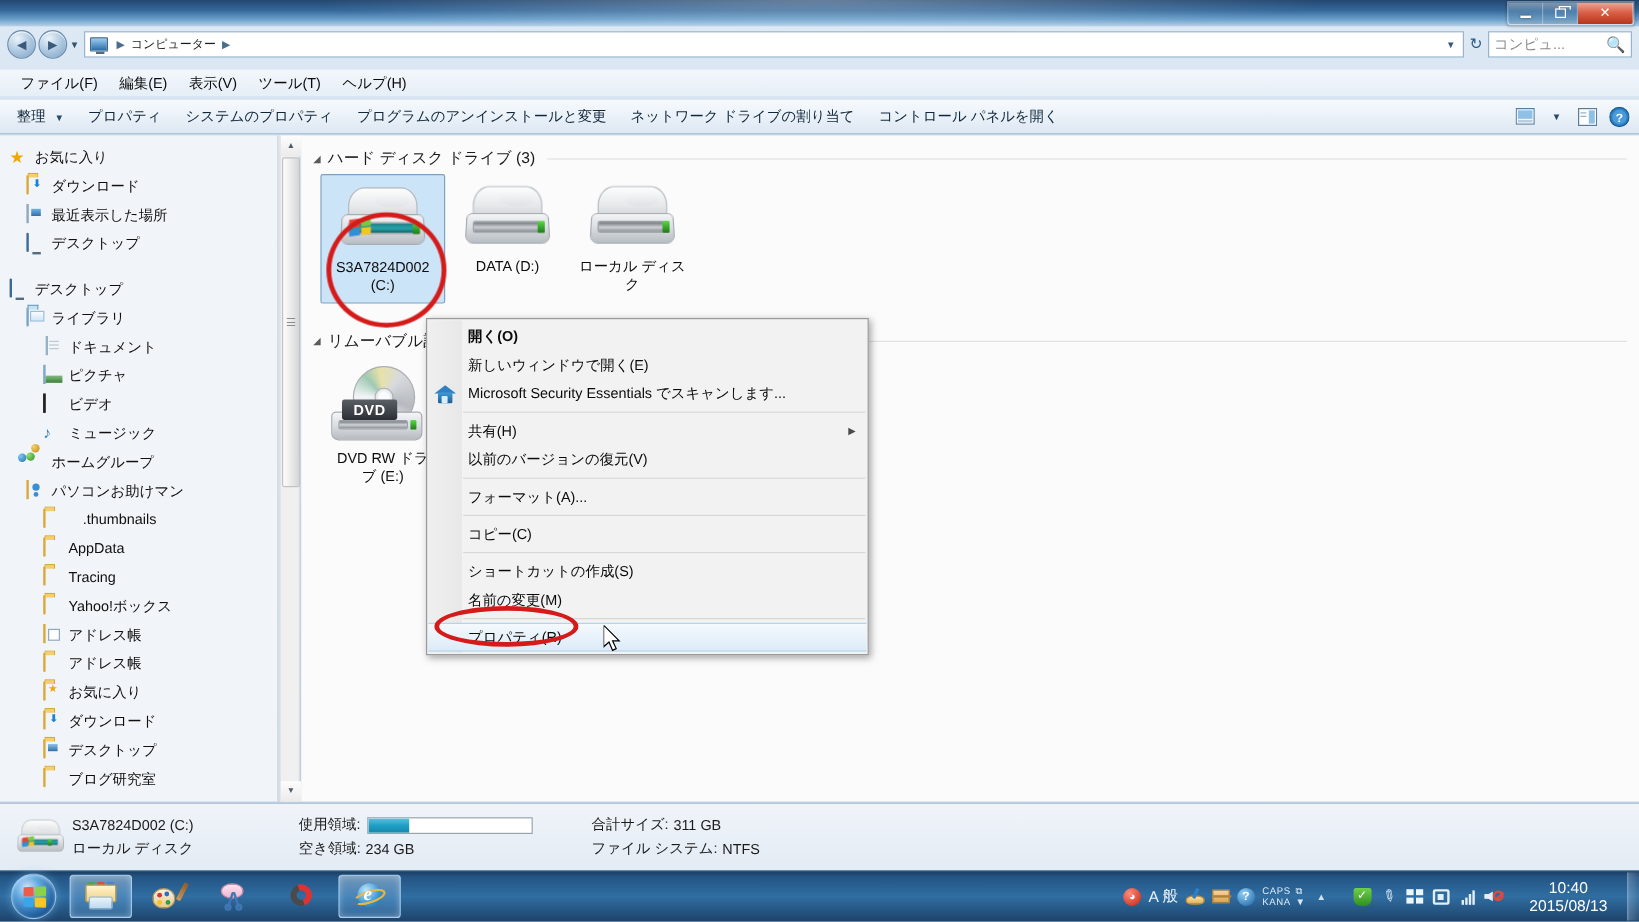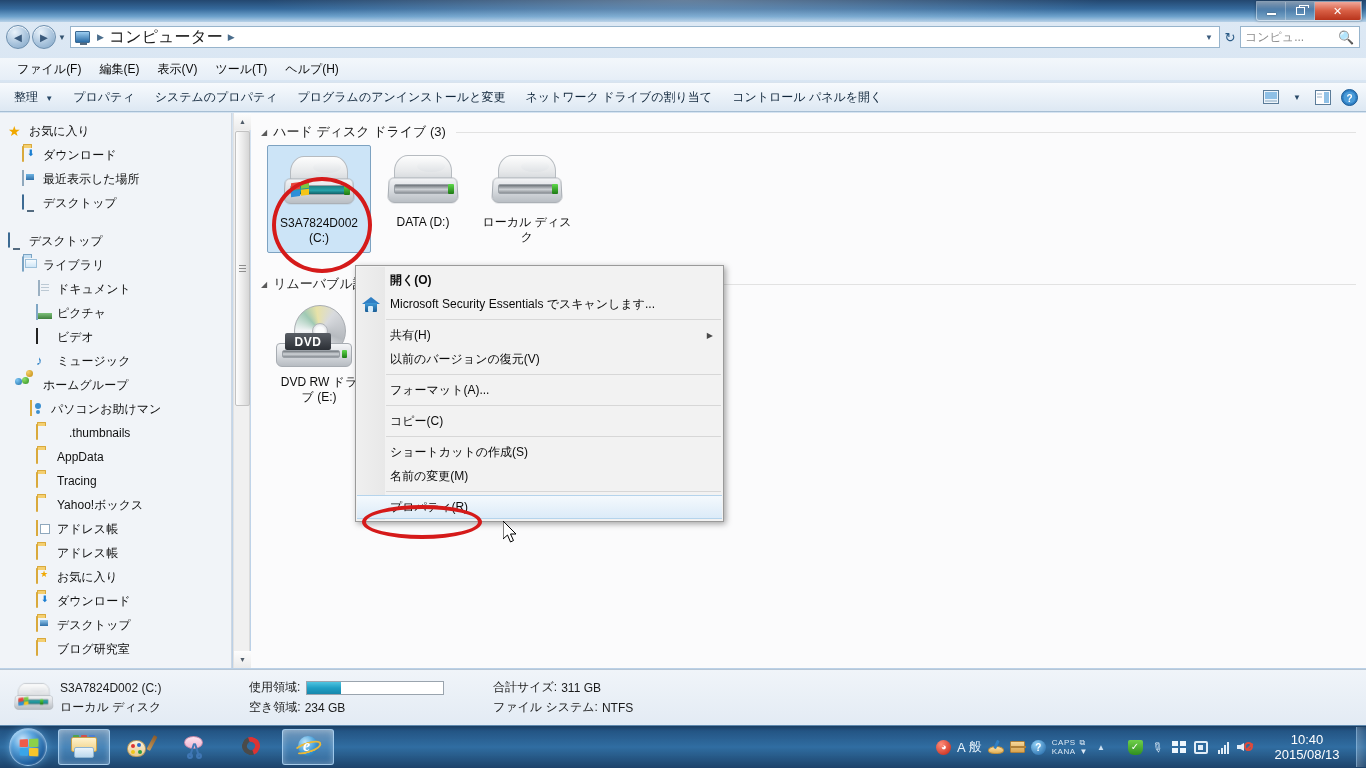--- a/index.html
+++ b/index.html
@@ -68,21 +68,21 @@
   }
   #navback { margin-left: 6px; }
   #navfwd  { margin-left: 2px; }
   #navhist { width: 12px; text-align:center; color:#33536f; font-size:8px; }
   #addressbar {
     flex: 1; height: 22px; margin-left: 2px;
     background: #fff; border: 1px solid #97b4cc;
     display: flex; align-items: center; padding: 0 2px;
   }
   #abicon { width: 16px; height: 16px; margin: 0 3px 0 2px; position: relative; }
-  .crumb { font-size: 16px; color: #1a1a1a; padding: 0 2px; cursor:default; }
+  .crumb { font-size: 10px; color: #1a1a1a; padding: 0 2px; cursor:default; }
   .crumbsep { color:#4a6d8c; font-size:9px; padding:0 3px; }
   #abspacer { flex:1; }
   #abdrop { width:16px; text-align:center; color:#3a5a7c; font-size:8px; cursor:default; }
   #abrefresh { width:20px; text-align:center; color:#2c5c86; font-size:13px; cursor:default; }
   #searchbox {
     width: 120px; height: 22px; margin-right: 6px;
     background: #fff; border: 1px solid #97b4cc;
     display:flex; align-items:center; padding: 0 4px;
   }
   #searchbox .ph { flex:1; color:#8c8c8c; font-size: 12px; overflow:hidden; white-space:nowrap; }
@@ -594,21 +594,21 @@
           <span class="lbl">ビデオ</span>
         </div>
         <div class="navrow" style="padding-left: 36px;">
           <span class="ic"><span class="i-music">♪</span></span>
           <span class="lbl">ミュージック</span>
         </div>
         <div class="navrow" style="padding-left: 22px;">
           <span class="ic"><span class="i-hg"><i></i><i></i><i></i></span></span>
           <span class="lbl">ホームグループ</span>
         </div>
-        <div class="navrow" style="padding-left: 30px;">
+        <div class="navrow" style="padding-left: 22px;">
           <span class="ic"><span class="i-user"></span></span>
           <span class="lbl">パソコンお助けマン</span>
         </div>
         <div class="navrow" style="padding-left: 36px; gap: 12px;">
           <span class="ic"><span class="i-folder"></span></span>
           <span class="lbl">.thumbnails</span>
         </div>
         <div class="navrow" style="padding-left: 36px;">
           <span class="ic"><span class="i-folder"></span></span>
           <span class="lbl">AppData</span>
@@ -782,20 +782,23 @@
     </div>
   </div>
 
   <div id="ctxmenu">
     <div class="gutter"></div>
     <div id="ctxmenu-items">
         <div class="ctxitem bold">
           <span>開く(O)</span>
         </div>
         <div class="ctxitem">
+          <span>新しいウィンドウで開く(E)</span>
+        </div>
+        <div class="ctxitem">
           <span class="ctxicon"><span class="mse"><span class="roof"></span><span class="wall"></span><span class="door"></span></span></span>
           <span>Microsoft Security Essentials でスキャンします...</span>
         </div>
         <div class="ctxsep"></div>
         <div class="ctxitem">
           <span>共有(H)</span>
           <span class="arrow">▶</span>
         </div>
         <div class="ctxitem">
           <span>以前のバージョンの復元(V)</span>

